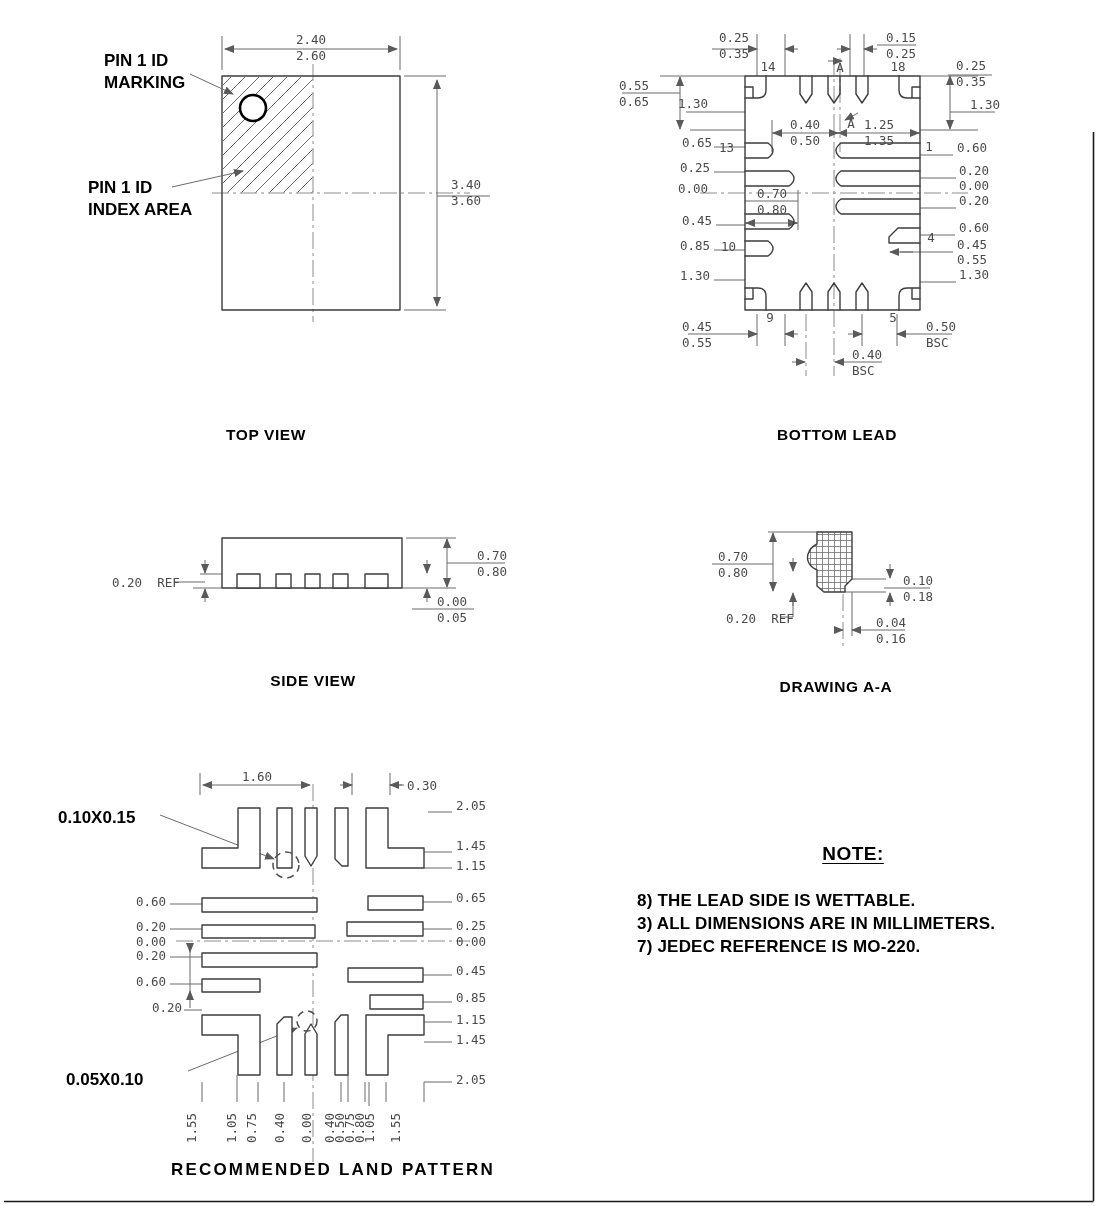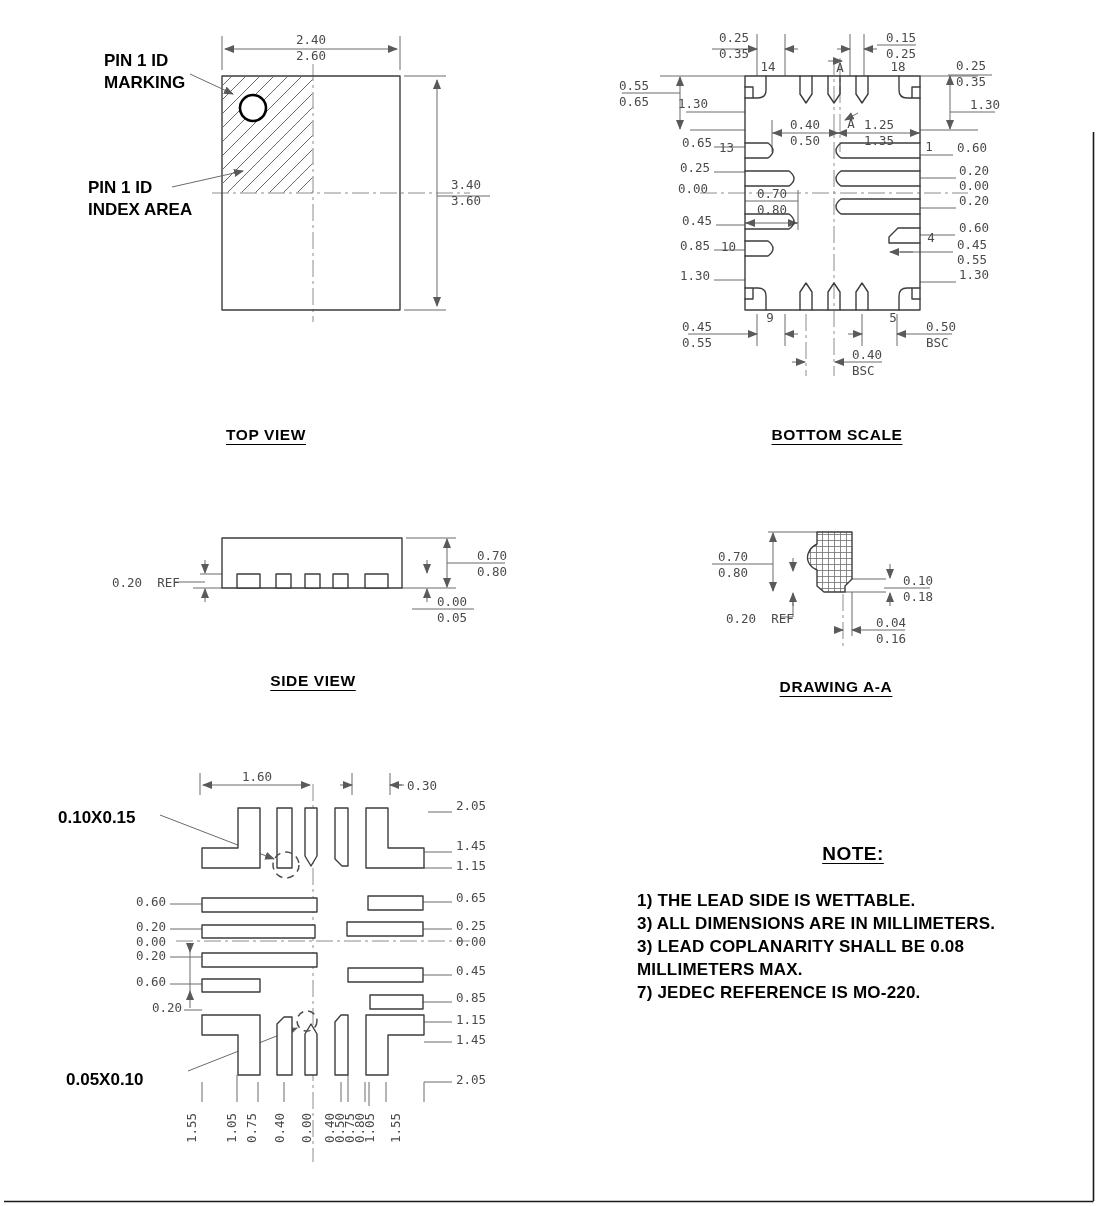--- a/index.html
+++ b/index.html
@@ -10,21 +10,21 @@
   .geof{stroke:#3d3d3d;stroke-width:1.4;fill:#ffffff;stroke-linejoin:round;}
   .xblock{stroke:#3d3d3d;stroke-width:1.4;stroke-linejoin:round;}
   .dim{stroke:#6b6b6b;stroke-width:1;fill:none;}
   .cl{stroke:#8c8c8c;stroke-width:1;fill:none;stroke-dasharray:17 4 3 4;}
   .dashc{stroke:#4d4d4d;stroke-width:1.5;fill:none;stroke-dasharray:7 5;}
   .thick{stroke:#000;stroke-width:2.6;fill:#fff;}
   .border{stroke:#1a1a1a;stroke-width:1.6;fill:none;}
   .dlabel{font:12.5px "DejaVu Sans Mono",monospace;fill:#4a4a4a;white-space:pre;}
   .blabel{font:bold 17px "Liberation Sans",sans-serif;fill:#000;}
   .vtitle{position:absolute;transform:translateX(-50%);font:bold 15.5px/1.2 "Liberation Sans",sans-serif;
-          letter-spacing:.6px;text-decoration:underline;text-underline-offset:4px;color:#000;white-space:nowrap;}
+          letter-spacing:.6px;text-underline-offset:4px;color:#000;white-space:nowrap;}
   .lp-title{font-size:17px;letter-spacing:2.2px;}
   .note{position:absolute;}
   .note-h{font:bold 19px "Liberation Sans",sans-serif;text-decoration:underline;
           text-underline-offset:3px;letter-spacing:.5px;margin-bottom:24px;text-align:center;}
   .note-item{font:bold 17px/23px "Liberation Sans",sans-serif;letter-spacing:.2px;}
 </style>
 </head>
 <body>
 
 <div class="page">
@@ -255,25 +255,25 @@
           <text x="344" y="1128" text-anchor="middle" transform="rotate(-90 344 1128)" class="dlabel">0.50</text>
           <text x="354" y="1128" text-anchor="middle" transform="rotate(-90 354 1128)" class="dlabel">0.75</text>
           <text x="364" y="1128" text-anchor="middle" transform="rotate(-90 364 1128)" class="dlabel">0.80</text>
           <text x="374" y="1128" text-anchor="middle" transform="rotate(-90 374 1128)" class="dlabel">1.05</text>
           <text x="400" y="1128" text-anchor="middle" transform="rotate(-90 400 1128)" class="dlabel">1.55</text>
         </g>
     </g>
   </svg>
 
   <div class="vtitle" style="left:266px;top:426px">TOP VIEW</div>
-  <div class="vtitle" style="left:837px;top:426px">BOTTOM SCALE</div>
+  <div class="vtitle" style="left:837px;top:426px">BOTTOM LEAD</div>
   <div class="vtitle" style="left:313px;top:672px">SIDE VIEW</div>
   <div class="vtitle" style="left:836px;top:678px">DRAWING A-A</div>
+  <div class="vtitle lp-title" style="left:333px;top:1160px">RECOMMENDED LAND PATTERN</div>
 
   <div class="note" style="left:637px;top:843px;width:432px">
     <div class="note-h">NOTE:</div>
-    <div class="note-item">1) THE LEAD SIDE IS WETTABLE.</div>
+    <div class="note-item">8) THE LEAD SIDE IS WETTABLE.</div>
     <div class="note-item">3) ALL DIMENSIONS ARE IN MILLIMETERS.</div>
-    <div class="note-item">3) LEAD COPLANARITY SHALL BE 0.08 MILLIMETERS MAX.</div>
     <div class="note-item">7) JEDEC REFERENCE IS MO-220.</div>
   </div>
 
 </div>
 
 </body></html>

